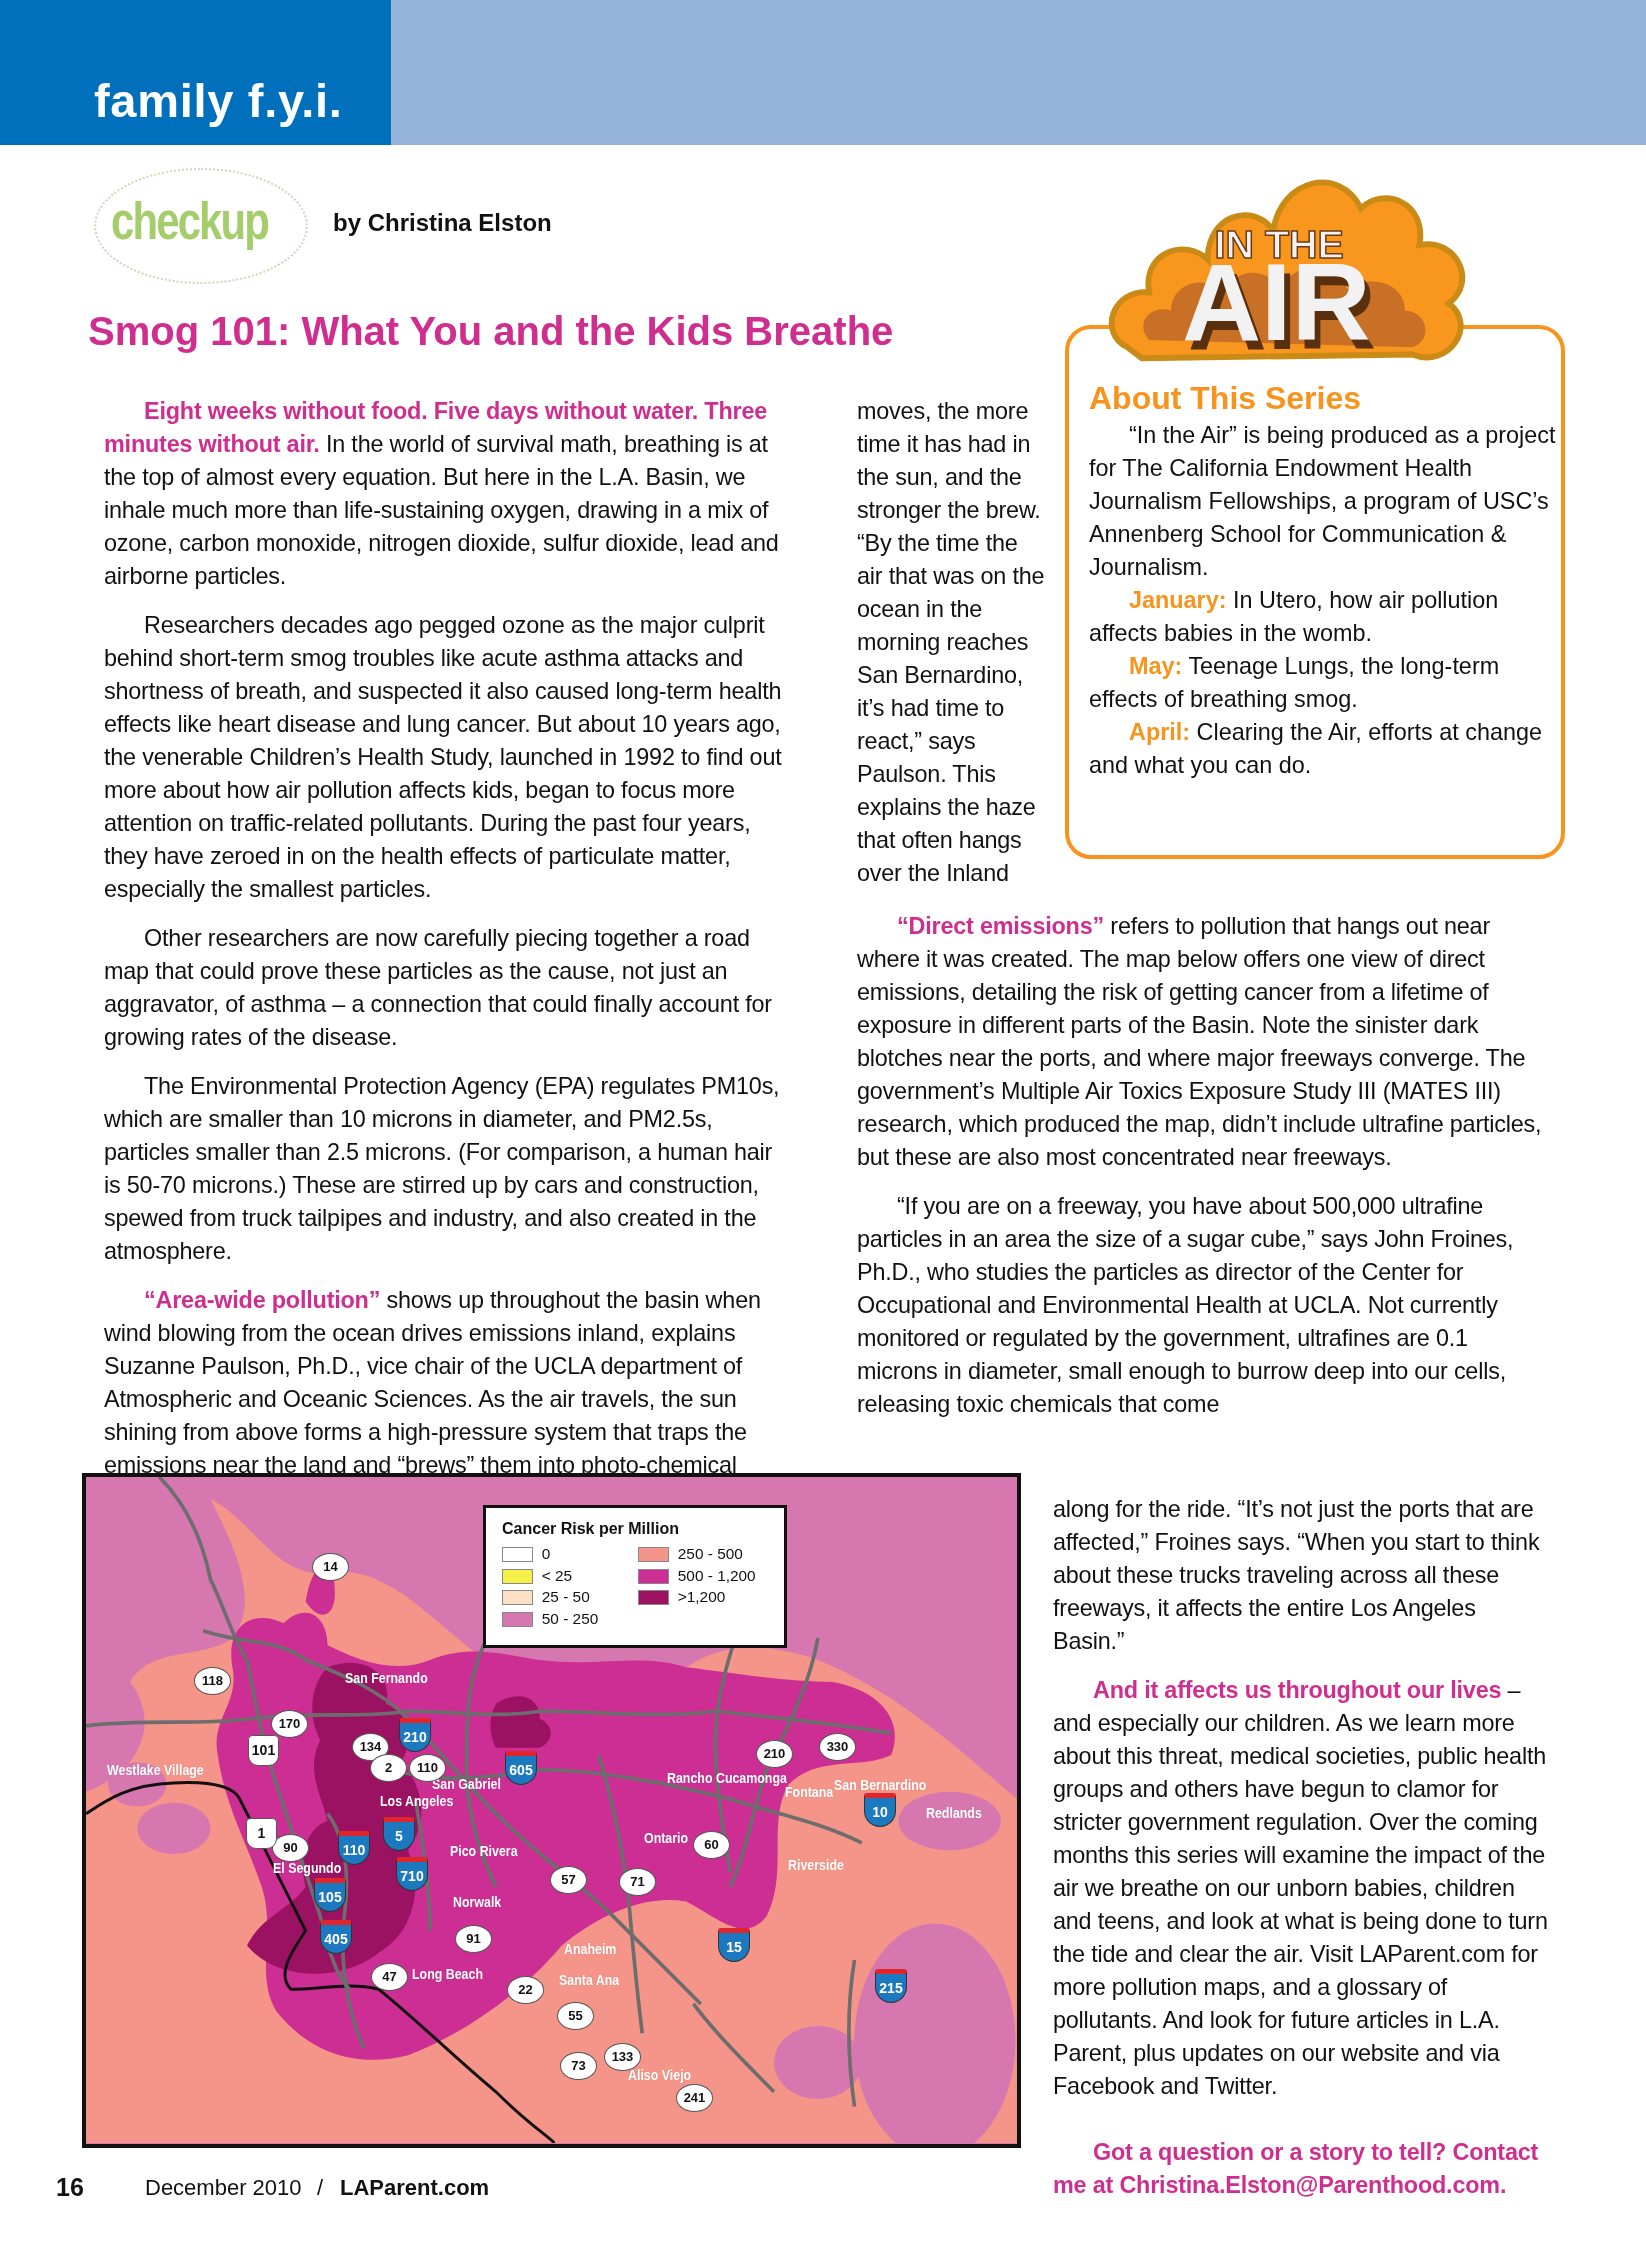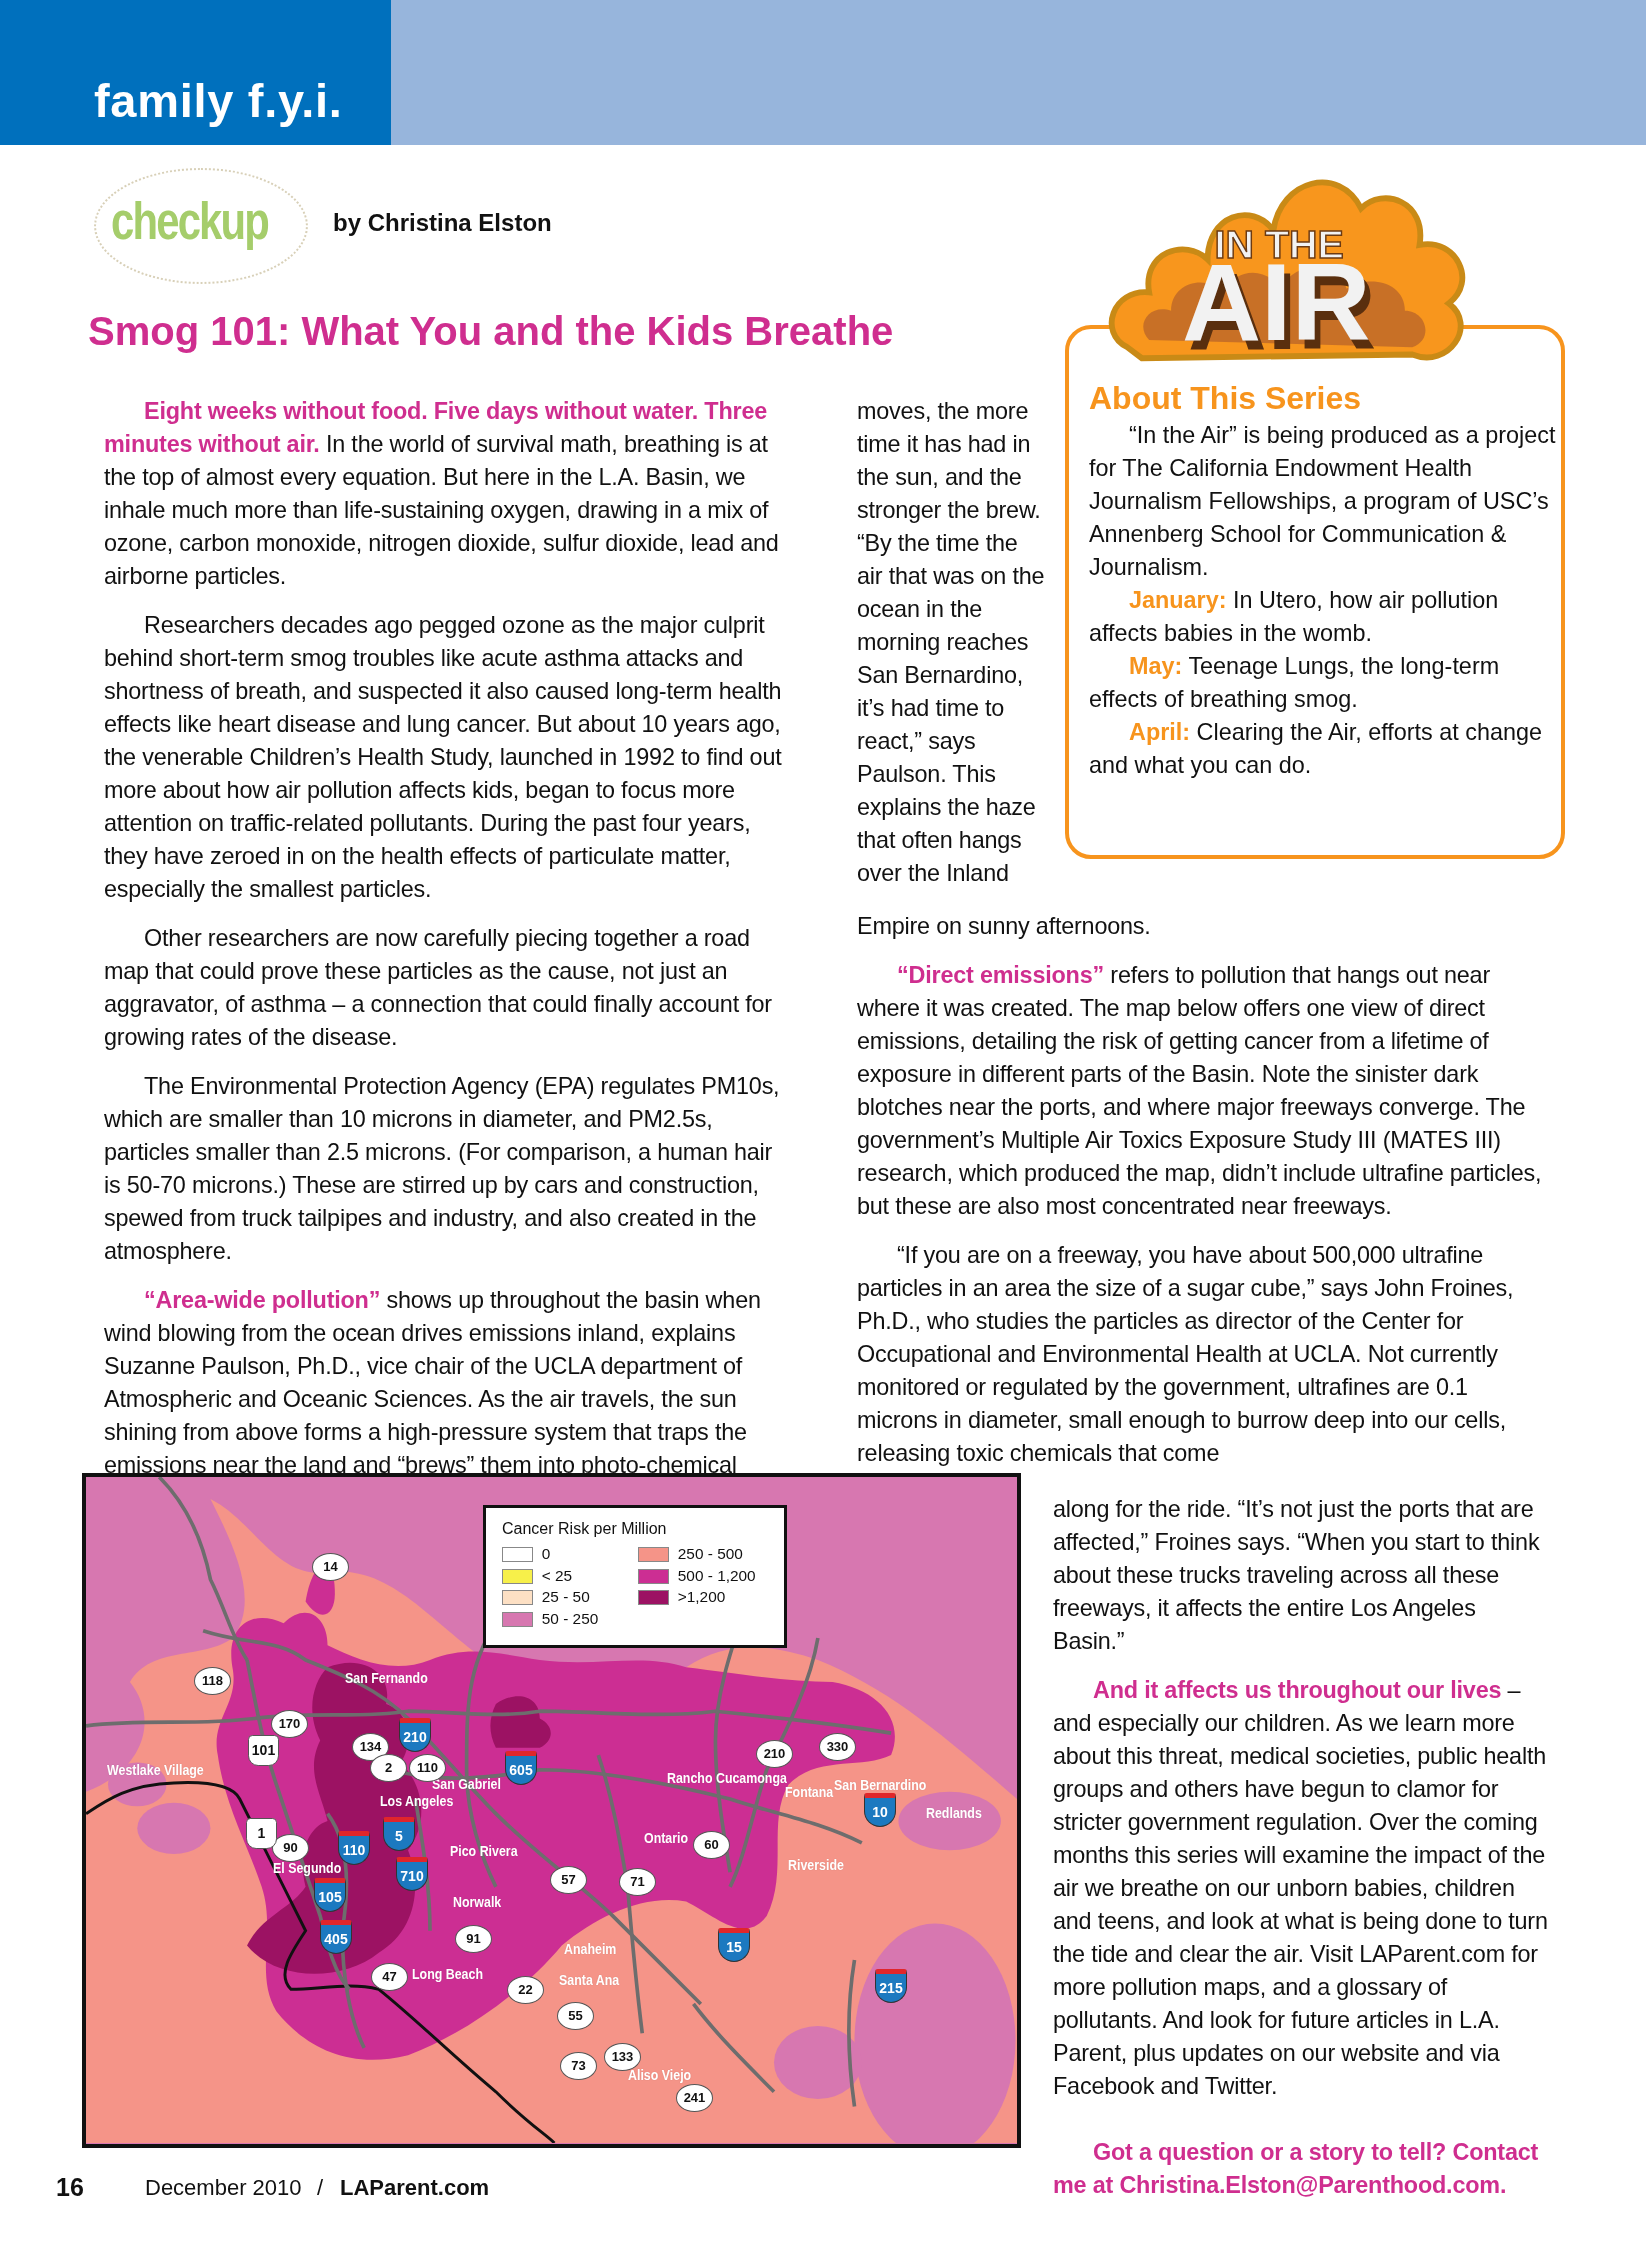--- a/index.html
+++ b/index.html
@@ -51,21 +51,21 @@
   .shield-oval { position:absolute; background:#fff; border:1.5px solid #555; border-radius:50%;
                  width:35px; height:26px; font-size:13px; font-weight:bold; text-align:center; line-height:26px; color:#111; }
   .shield-us { position:absolute; background:#fff; border:1.5px solid #555; border-radius:4.4px 4.4px 10.2px 10.2px;
                width:29px; height:29px; font-size:14px; font-weight:bold; text-align:center; line-height:29px; color:#111; }
   .shield-i { position:absolute; width:32px; height:34px; background:#1c79c0; border:1.5px solid #333;
               border-top:5.9px solid #e0262b; border-radius:2.9px 2.9px 16px 16px; color:#fff; font-size:14px;
               font-weight:bold; text-align:center; line-height:29px; box-sizing:border-box; }
 
   #legend { position:absolute; left:397px; top:28px; width:304px; height:143px; background:#fff;
             border:3.7px solid #111; box-sizing:border-box; }
-  #legend-title { position:absolute; left:16px; top:11.7px; font-size:16px; font-weight:normal; }
+  #legend-title { position:absolute; left:16px; top:11.7px; font-size:16px; font-weight:bold; }
   .lg-item { position:absolute; font-size:15.4px; white-space:nowrap; }
   .lg-sw { display:inline-block; width:29px; height:13px; border:1.5px solid #888; vertical-align:middle; margin-right:8.8px; }
 
   
   #folio { left:56px; top:2173px; font-size:25px; font-weight:bold; }
   #foot-date { left:145px; top:2175px; font-size:22px; }
   #foot-sep { left:317px; top:2175px; font-size:22px; }
   #foot-site { left:340px; top:2175px; font-size:22px; font-weight:bold; }
 </style>
 </head>
@@ -87,21 +87,20 @@
   <p>Other researchers are now carefully piecing together a road map that could prove these particles as the cause, not just an aggravator, of asthma – a connection that could finally account for growing rates of the disease.</p>
   <p>The Environmental Protection Agency (EPA) regulates PM10s, which are smaller than 10 microns in diameter, and PM2.5s, particles smaller than 2.5 microns. (For comparison, a human hair is 50-70 microns.) These are stirred up by cars and construction, spewed from truck tailpipes and industry, and also created in the atmosphere.</p>
   <p><span class="hl">“Area-wide pollution”</span> <span>shows up throughout the basin when wind blowing from the ocean drives emissions inland, explains Suzanne Paulson, Ph.D., vice chair of the UCLA department of Atmospheric and Oceanic Sciences. As the air travels, the sun shining from above forms a high-pressure system that traps the emissions near the land and “brews” them into photo-chemical smog. The farther east the air</span></p>
 </div>
 
 <div class="abs col" id="col2-narrow">
   <p class="noindent">moves, the more time it has had in the sun, and the stronger the brew. “By the time the air that was on the ocean in the morning reaches San Bernardino, it’s had time to react,” says Paulson. This explains the haze that often hangs over the Inland</p>
 </div>
 
 <div class="abs col" id="col2-wide">
-  <p class="noindent">Empire on sunny afternoons.</p>
   <p><span class="hl">“Direct emissions”</span> <span>refers to pollution that hangs out near where it was created. The map below offers one view of direct emissions, detailing the risk of getting cancer from a lifetime of exposure in different parts of the Basin. Note the sinister dark blotches near the ports, and where major freeways converge. The government’s Multiple Air Toxics Exposure Study III (MATES III) research, which produced the map, didn’t include ultrafine particles, but these are also most concentrated near freeways.</span></p>
   <p>“If you are on a freeway, you have about 500,000 ultrafine particles in an area the size of a sugar cube,” says John Froines, Ph.D., who studies the particles as director of the Center for Occupational and Environmental Health at UCLA. Not currently monitored or regulated by the government, ultrafines are 0.1 microns in diameter, small enough to burrow deep into our cells, releasing toxic chemicals that come</p>
 </div>
 
 <div class="abs col" id="col3">
   <p class="noindent">along for the ride. “It’s not just the ports that are affected,” Froines says. “When you start to think about these trucks traveling across all these freeways, it affects the entire Los Angeles Basin.”</p>
   <p><span class="hl">And it affects us throughout our lives</span> <span>– and especially our children. As we learn more about this threat, medical societies, public health groups and others have begun to clamor for stricter government regulation. Over the coming months this series will examine the impact of the air we breathe on our unborn babies, children and teens, and look at what is being done to turn the tide and clear the air. Visit LAParent.com for more pollution maps, and a glossary of pollutants. And look for future articles in L.A. Parent, plus updates on our website and via Facebook and Twitter.</span></p>
   <p style="margin-top:33px;" class="hl">Got a question or a story to tell? Contact me at Christina.Elston@Parenthood.com.</p>
 </div>
 

